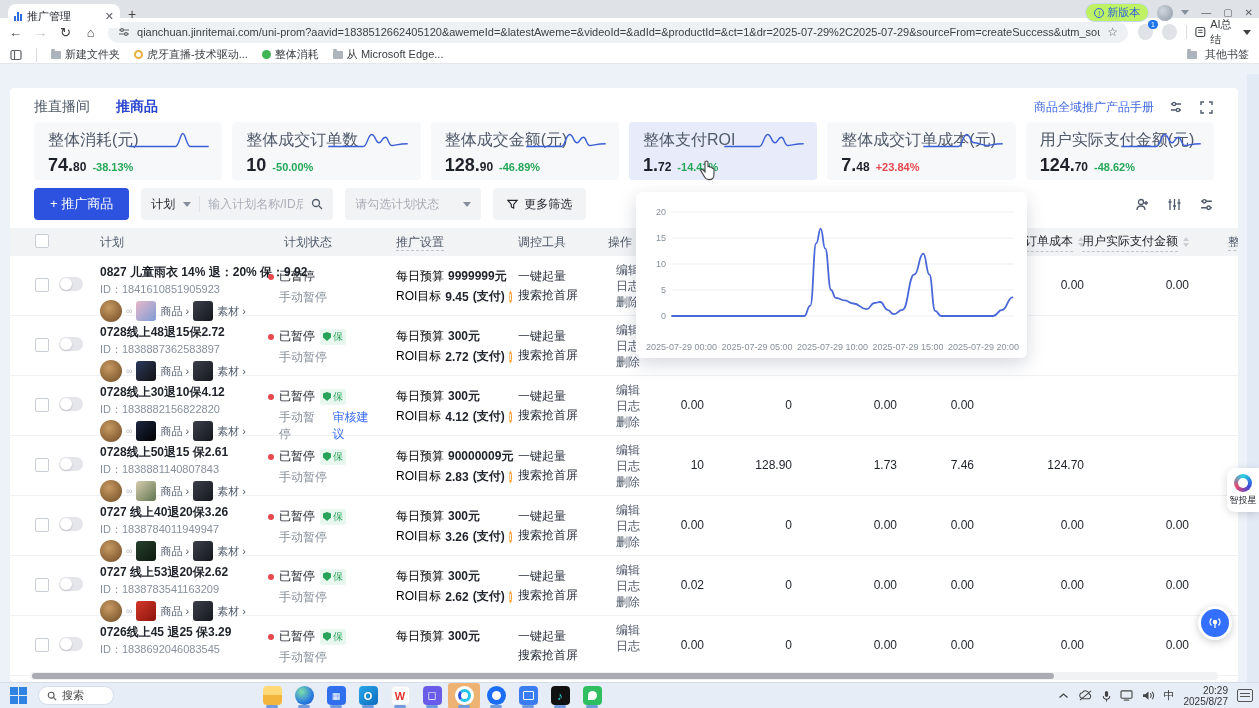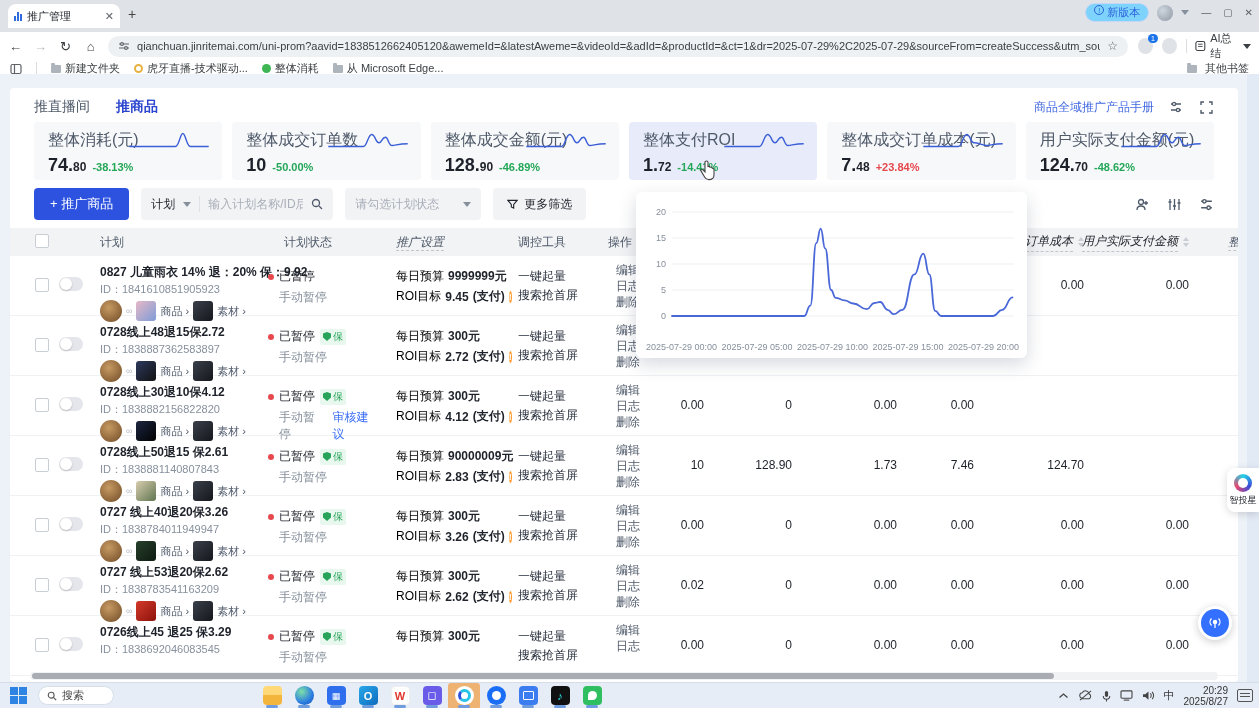--- a/index.html
+++ b/index.html
@@ -1,30 +1,30 @@
 <!DOCTYPE html>
 <html><head>
 <meta charset="utf-8">
 <style>
   * { margin:0; padding:0; box-sizing:border-box; }
   html,body { width:1259px; height:708px; overflow:hidden; }
   body { font-family:"Liberation Sans","DejaVu Sans",sans-serif; font-size:12px; color:#1d2129; }
   .screen { position:relative; width:1259px; height:708px; background:#edf1f8; overflow:hidden; }
 
   
-  .tabstrip { position:relative; height:32px; background:#dfe2e7; }
+  .tabstrip { position:relative; height:18px; background:#dfe2e7; }
   .tab { position:absolute; left:8px; top:4px; width:112px; height:24px; background:#fff; border-radius:8px 8px 0 0; display:flex; align-items:center; padding:0 6px; gap:5px; }
   .tab-title { flex:1; font-size:11px; white-space:nowrap; overflow:hidden; }
   .tab-close { color:#5f6368; font-size:11px; cursor:default; }
   .newtab { position:absolute; left:128px; top:6px; color:#444; font-size:14px; }
   .fav { display:inline-flex; align-items:flex-end; gap:1px; height:10px; }
   .fav i { width:2px; background:#2d6bdf; display:inline-block; }
   .fav i:nth-child(1){height:5px}.fav i:nth-child(2){height:9px}.fav i:nth-child(3){height:7px}
   .ts-right { position:absolute; right:6px; top:3px; display:flex; align-items:center; gap:8px; }
-  .newver { display:flex; gap:3px; border:1px solid #c8d6f5; background:#7dd3fc; color:#2d62d9; border-radius:10px; padding:1px 8px; font-size:11px; }
+  .newver { display:flex; align-items:center; gap:3px; border:1px solid #c8d6f5; background:#bef264; color:#2d62d9; border-radius:10px; padding:1px 8px; font-size:11px; }
   .newver .ic { width:10px; height:10px; border:1px solid #2d62d9; border-radius:50%; font-size:7px; line-height:9px; text-align:center; }
   .avatar16 { width:16px; height:16px; border-radius:50%; background:radial-gradient(circle at 35% 35%,#cfd6de,#8d97a3); }
   .wc { color:#5f6368; font-size:10px; letter-spacing:0; display:flex; gap:12px; margin-left:4px; }
   .navbar { height:28px; background:#fff; display:flex; align-items:center; padding:0 8px; gap:10px; }
   .nav-ic { color:#3c4043; font-size:13px; width:16px; text-align:center; }
   .nav-ic.dis { color:#b9bdc1; }
   .addr { flex:1; height:21px; background:#eef1f4; border-radius:11px; display:flex; align-items:center; padding:0 10px; gap:7px; max-width:1020px; }
   .addr .url { flex:1; font-size:11px; color:#3c4043; white-space:nowrap; overflow:hidden; }
   .addr .star { color:#5f6368; font-size:12px; }
   .nav-right { display:flex; align-items:center; gap:9px; }
@@ -71,21 +71,21 @@
   .mfilter { height:32px; background:#f2f3f5; border-radius:4px; display:flex; align-items:center; padding:0 14px; gap:6px; color:#1d2129; }
   .tbar-right { margin-left:auto; display:flex; gap:16px; }
 
   
   :root { --cols: 18px 28px 30px 182px 112px 122px 88px 60px 62px 88px 105px 77px 110px 105px minmax(40px,1fr); }
   .thead { margin-top:8px; height:28px; background:#f2f3f5; display:grid; grid-template-columns:var(--cols); align-items:center; color:#4e5969; }
   .th { padding-left:16px; white-space:nowrap; }
   .th.pl { padding-left:14px; }
   .th.ct { text-align:center; padding:0; }
   .th.num { text-align:right; padding:0 8px 0 0; display:flex; justify-content:flex-end; align-items:center; gap:2px; }
-  .dash { border-bottom:1px dashed #c2c7cf; padding-bottom:1px;font-style:italic; }
+  .dash { border-bottom:1px dashed #c2c7cf; padding-bottom:1px; }
   .sort { display:inline-flex; flex-direction:column; gap:2px; margin-left:3px; }
   .sort i { width:0; height:0; border:3px solid transparent; display:block; }
   .sort .up { border-bottom:4px solid #c9cdd4; } .sort .dn { border-top:4px solid #c9cdd4; }
   .cb { width:14px; height:14px; border:1px solid #c9cdd4; border-radius:2px; background:#fff; display:inline-block; }
   .summary { height:28px; display:grid; grid-template-columns:var(--cols); align-items:center; border-bottom:1px solid #f0f1f3; }
   .summary .slabel { grid-column:2/6; font-weight:bold; padding-left:8px; }
   .num { text-align:right; padding-right:8px; font-size:12px; color:#1d2129; }
 
   .trow { display:grid; grid-template-columns:var(--cols); height:60px; border-bottom:1px solid #f0f1f3; }
   .c { padding-top:8px; }

